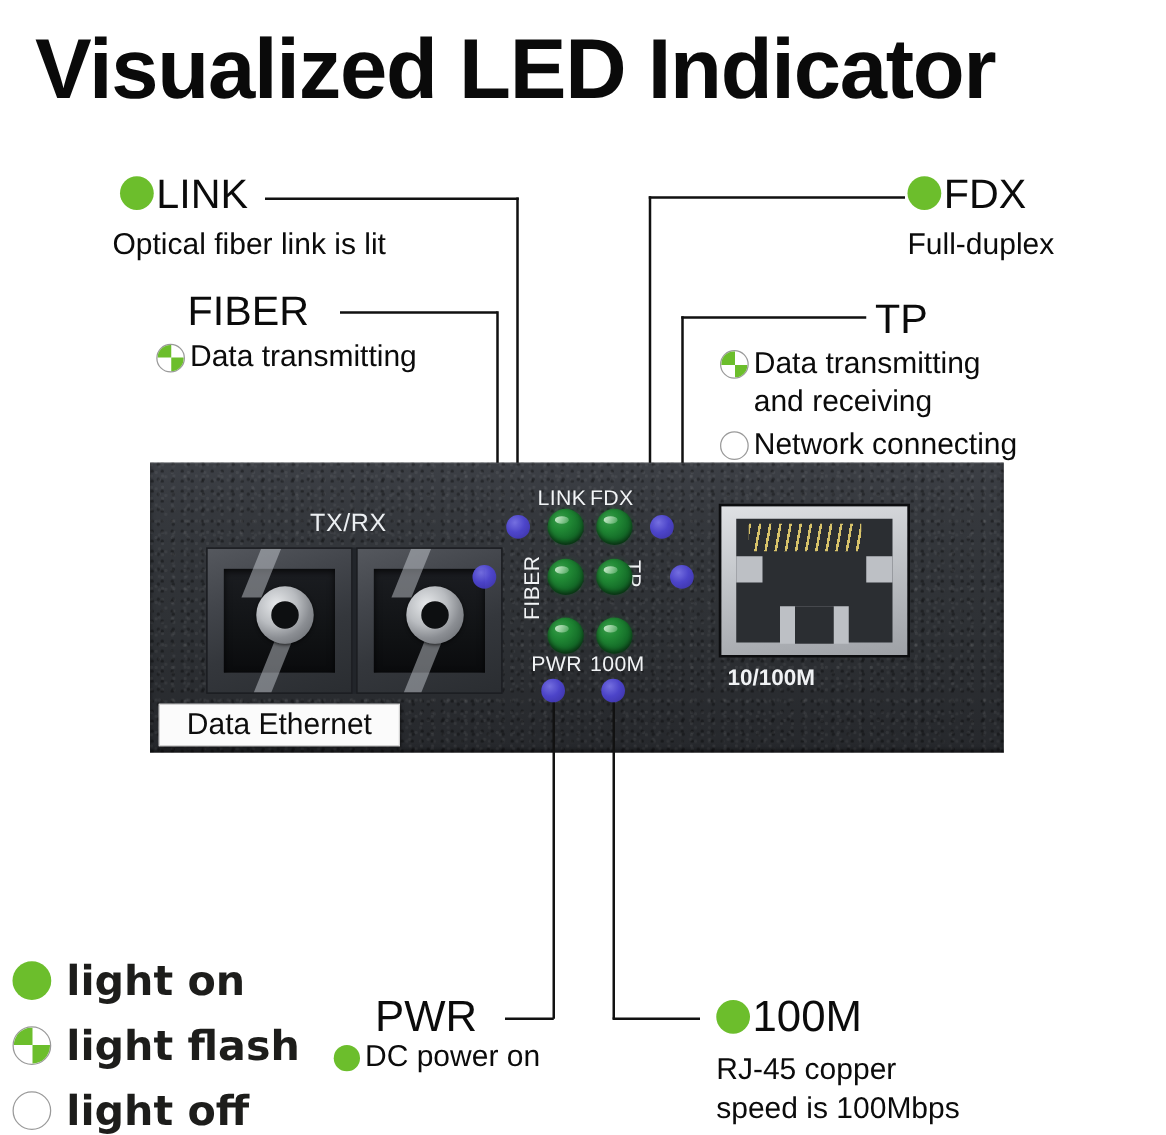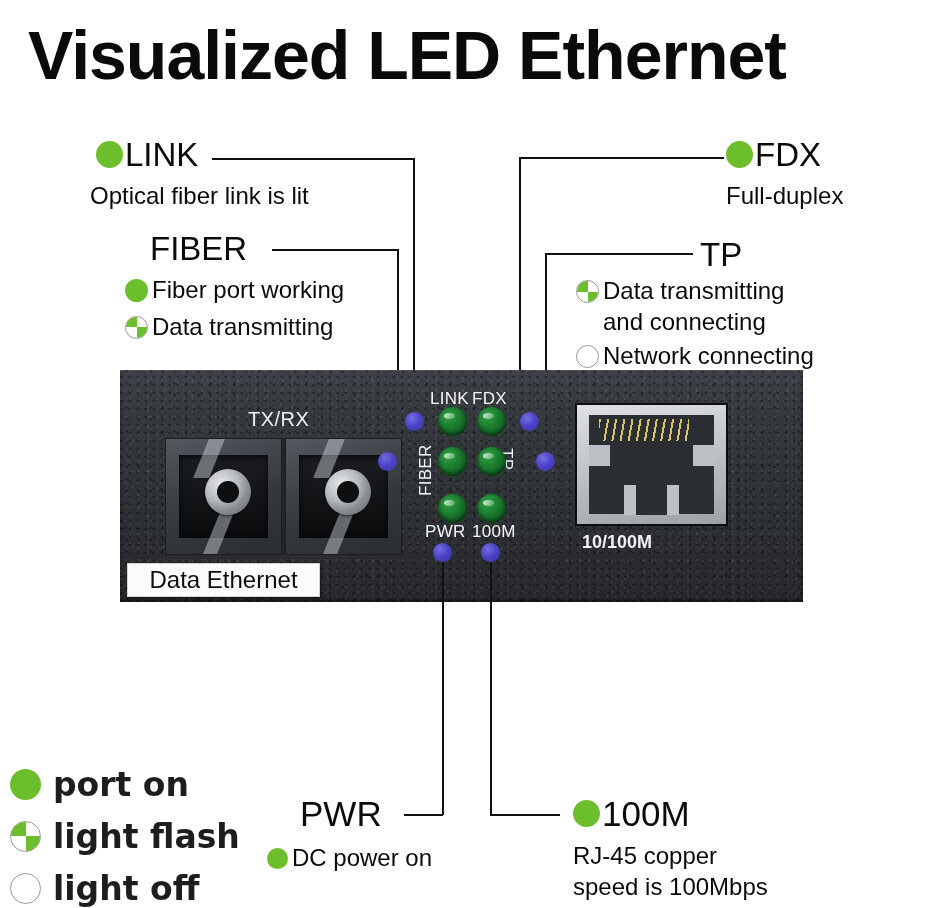--- a/index.html
+++ b/index.html
@@ -184,42 +184,38 @@
   .legend-row .lbl {
     font-size: 33px; font-weight: 700; color: #1d1d1b;
     font-family: "DejaVu Sans", sans-serif;
   }
 </style>
 </head>
 <body>
 
 <div id="stage">
 
-  <div class="title">Visualized LED Ethernet</div>
+  <div class="title">Visualized LED Indicator</div>
 
   <div class="callout" style="left:96px; top:138px;">
     <div class="head">
       <span class="glyph on g26"></span>
       <span>LINK</span>
     </div>
     <div class="sub" style="margin-top:10px; margin-left:-6px;align-items:flex-end;">
       <span class="subline">Optical fiber link is lit</span>
     </div>
   </div>
 
   <div class="lineH" style="left:212px; top:158px; width:203px;"></div>
   <div class="lineV" style="left:413px; top:158px; height:263px;"></div>
 
   <div class="callout" style="left:150px; top:232px;">
     <div class="head">
       <span>FIBER</span>
-    </div>
-    <div class="sub" style="margin-top:10px; margin-left:-25px; align-items:center;">
-      <span class="glyph on g22"></span>
-      <span>Fiber port working</span>
     </div>
     <div class="sub" style="margin-top:6px; margin-left:-25px; align-items:center;">
       <span class="glyph flash g22"></span>
       <span>Data transmitting</span>
     </div>
   </div>
 
   <div class="lineH" style="left:272px; top:249px; width:126px;"></div>
   <div class="lineV" style="left:397px; top:249px; height:213px;"></div>
 
@@ -239,21 +235,21 @@
   <div class="callout" style="left:700px; top:238px;">
     <div class="head">
       <span>TP</span>
     </div>
   </div>
   <div class="callout" style="left:576px; top:276px;">
     <div class="sub">
       <span class="glyph flash g22" style="margin-top:4px;"></span>
       <span>
         <span class="subline">Data transmitting</span>
-        <span class="subline">and connecting</span>
+        <span class="subline">and receiving</span>
       </span>
     </div>
     <div class="sub" style="margin-top:4px; align-items:center;">
       <span class="glyph off g22"></span>
       <span class="subline">Network connecting</span>
     </div>
   </div>
 
   <div class="lineH" style="left:545px; top:253px; width:148px;"></div>
   <div class="lineV" style="left:545px; top:253px; height:208px;"></div>
@@ -314,41 +310,41 @@
   <div class="lineV" style="left:442px; top:562px; height:253px;"></div>
   <div class="lineH" style="left:404px; top:814px; width:39px;"></div>
 
   <div class="lineV" style="left:490px; top:562px; height:253px;"></div>
   <div class="lineH" style="left:490px; top:814px; width:70px;"></div>
 
   <div class="callout" style="left:300px; top:796px;">
     <div class="head big">
       <span>PWR</span>
     </div>
-    <div class="sub" style="margin-top:12px; margin-left:-33px; align-items:center;">
+    <div class="sub" style="margin-top:0; margin-left:-33px; align-items:center;">
       <span class="glyph on g20"></span>
       <span>DC power on</span>
     </div>
   </div>
 
   <div class="callout" style="left:573px; top:796px;">
     <div class="head big">
       <span class="glyph on g26"></span>
       <span>100M</span>
     </div>
     <div class="sub" style="margin-top:10px; margin-left:0; display:block;">
       <span class="subline">RJ-45 copper</span>
       <span class="subline">speed is 100Mbps</span>
     </div>
   </div>
 
   <div class="legend">
     <div class="legend-row">
       <span class="glyph on g30"></span>
-      <span class="lbl">port on</span>
+      <span class="lbl">light on</span>
     </div>
     <div class="legend-row">
       <span class="glyph flash g30"></span>
       <span class="lbl">light flash</span>
     </div>
     <div class="legend-row">
       <span class="glyph off g30"></span>
       <span class="lbl">light off</span>
     </div>
   </div>

